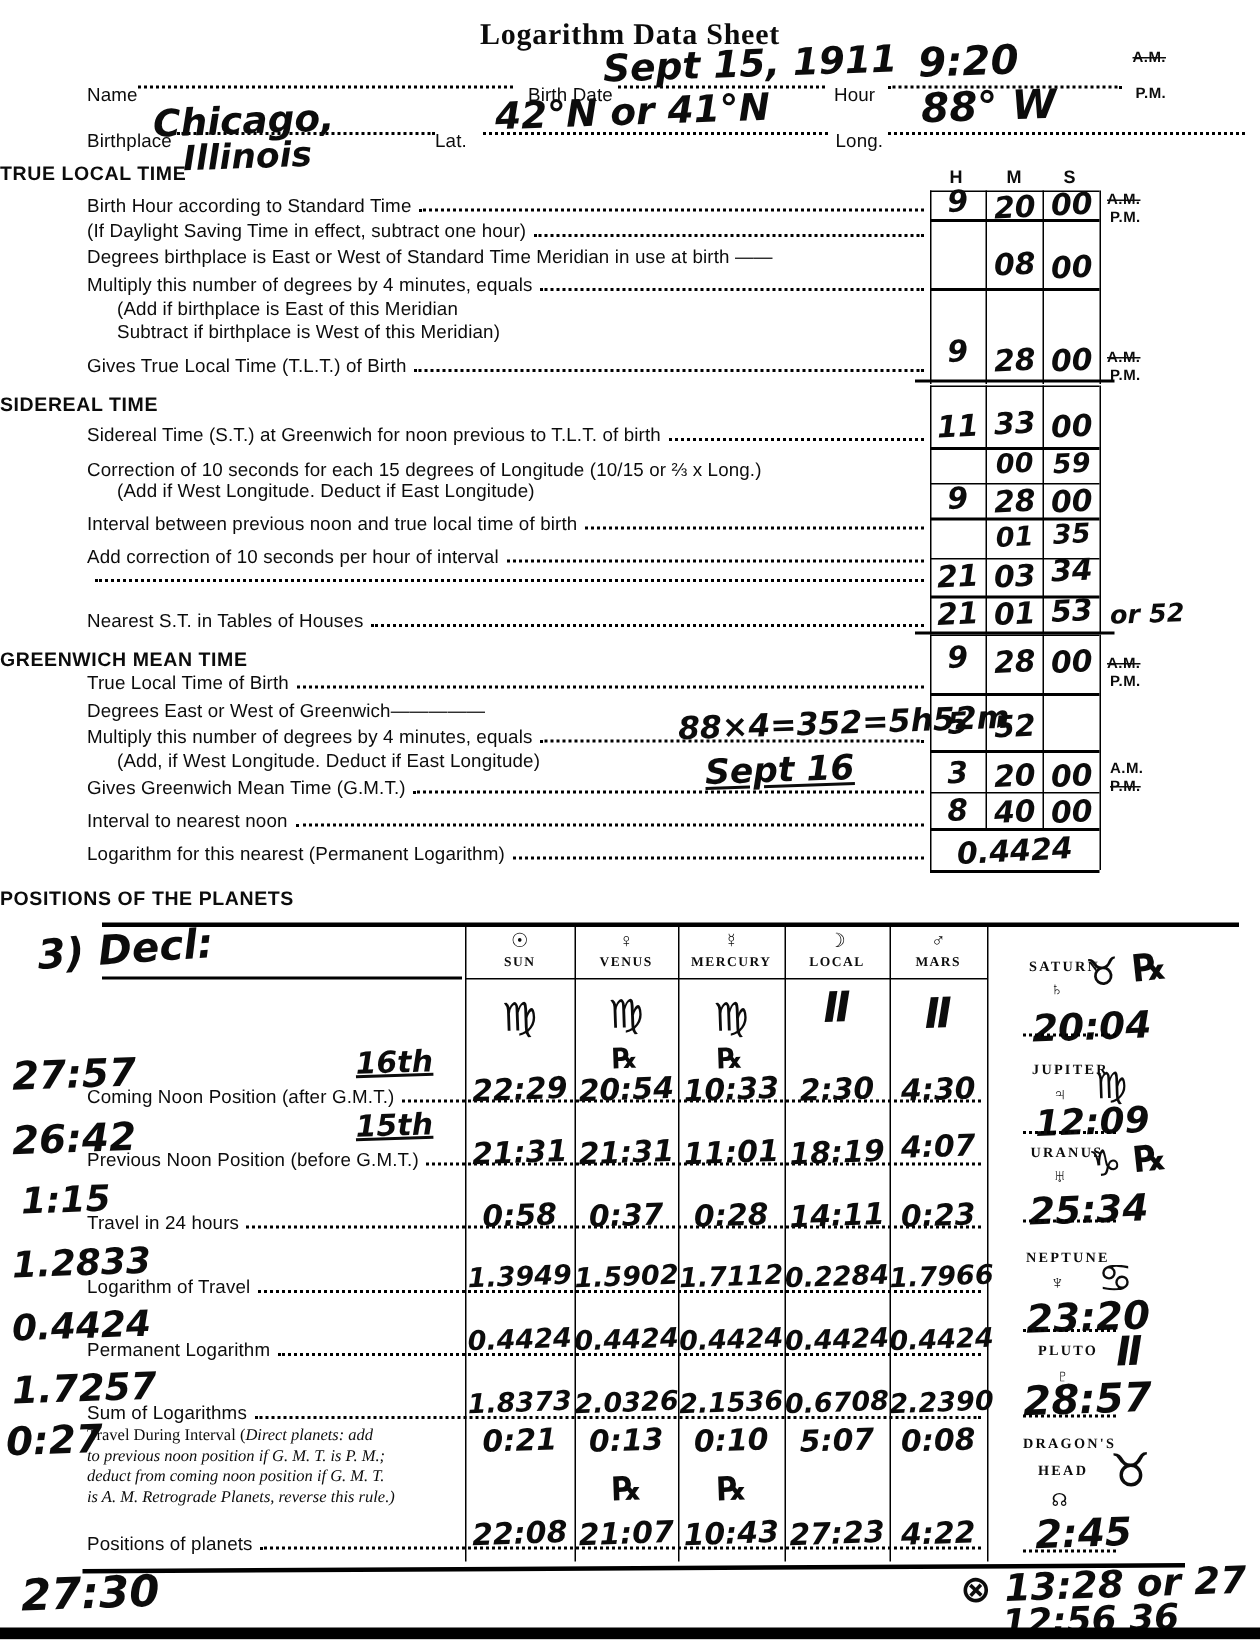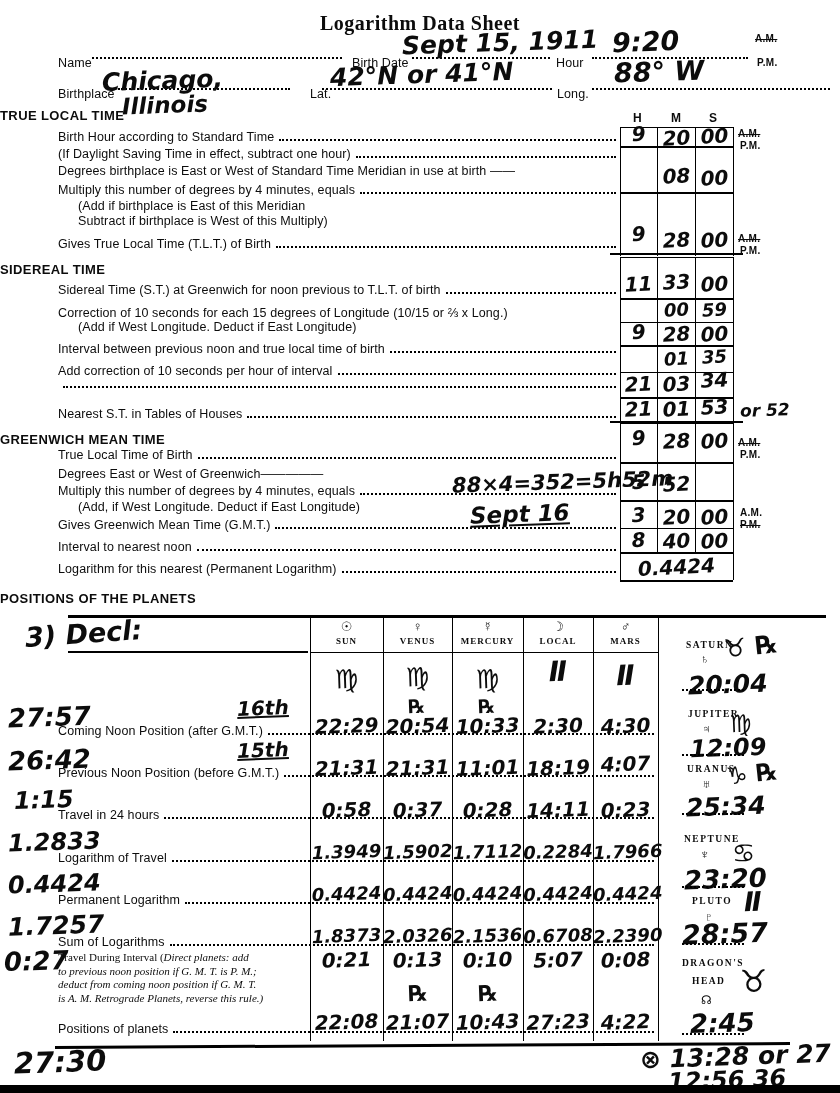--- a/index.html
+++ b/index.html
@@ -49,21 +49,21 @@
   <div class="lbl" style="left:556px;top:56px">Hour</div>
   <div class="dotline" style="left:592px;top:56px;width:156px"></div>
   <div class="hw" style="left:612px;top:28px;font-size:27px">9:20</div>
   <div class="ampm strike" style="left:755px;top:34px">A.M.</div>
   <div class="ampm" style="left:757px;top:58px">P.M.</div>
 
   <div class="lbl" style="left:58px;top:87px">Birthplace</div>
   <div class="dotline" style="left:118px;top:87px;width:172px"></div>
   <div class="hw" style="left:102px;top:68px;font-size:25px">Chicago,</div>
   <div class="hw" style="left:122px;top:94px;font-size:23px">Illinois</div>
-  <div class="lbl" style="left:310px;top:87px">Lat.</div>
+  <div class="lbl" style="left:290px;top:87px">Lat.</div>
   <div class="dotline" style="left:322px;top:87px;width:230px"></div>
   <div class="hw" style="left:330px;top:62px;font-size:25px">42°N or 41°N</div>
   <div class="lbl" style="left:557px;top:87px">Long.</div>
   <div class="dotline" style="left:592px;top:87px;width:238px"></div>
   <div class="hw" style="left:614px;top:58px;font-size:27px">88° W</div>
 
   <div class="heading" style="left:0;top:108px;width:620px">TRUE LOCAL TIME</div>
   <div class="thead" style="left:633px;top:111px">H</div>
   <div class="thead" style="left:671px;top:111px">M</div>
   <div class="thead" style="left:709px;top:111px">S</div>
@@ -75,21 +75,21 @@
   <div class="lbl-line" style="left:58px;top:147px;width:560px">
       <span>(If Daylight Saving Time in effect, subtract one hour)</span>
       <span class="dots"></span>
     </div>
   <div class="lbl" style="left:58px;top:164px">Degrees birthplace is East or West of Standard Time Meridian in use at birth ——</div>
   <div class="lbl-line" style="left:58px;top:183px;width:560px">
       <span>Multiply this number of degrees by 4 minutes, equals</span>
       <span class="dots"></span>
     </div>
   <div class="lbl" style="left:78px;top:199px">(Add if birthplace is East of this Meridian</div>
-  <div class="lbl" style="left:78px;top:214px">Subtract if birthplace is West of this Multiply)</div>
+  <div class="lbl" style="left:78px;top:214px">Subtract if birthplace is West of this Meridian)</div>
   <div class="lbl-line" style="left:58px;top:237px;width:560px">
       <span>Gives True Local Time (T.L.T.) of Birth</span>
       <span class="dots"></span>
     </div>
 
   <div class="vline" style="left:620px;top:127px;height:129px"></div>
   <div class="vline" style="left:657px;top:127px;height:129px"></div>
   <div class="vline" style="left:695px;top:127px;height:129px"></div>
   <div class="vline" style="left:733px;top:127px;height:129px"></div>
   <div class="hline" style="left:620px;top:127px;width:113px"></div>

